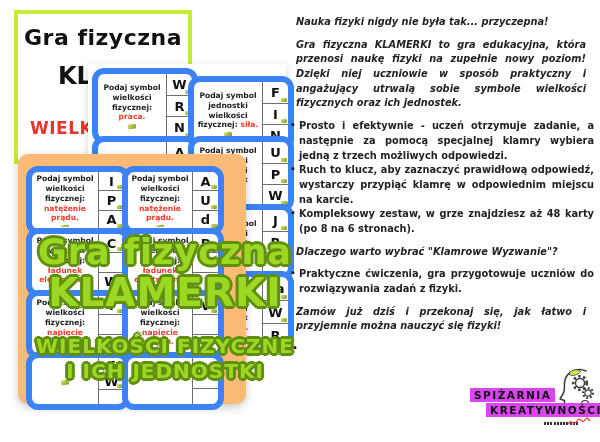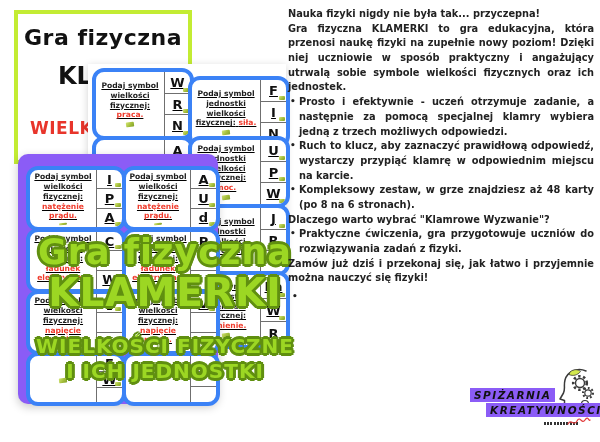--- a/index.html
+++ b/index.html
@@ -11,25 +11,25 @@
           border:4px solid #c3ec33;background:#fff;z-index:1;}
   .poster-title{margin-top:11px;text-align:center;font-size:22px;font-weight:800;
                 color:#121212;letter-spacing:0.5px;}
   .poster-title2{margin-top:12px;margin-left:40px;font-size:24px;font-weight:800;color:#121212;}
   .poster-sub{position:absolute;left:12px;top:104px;color:#e8352b;font-size:17px;
               font-weight:800;letter-spacing:0.5px;}
 
   
   .sheetA{position:absolute;left:88px;top:64px;width:198px;height:281px;background:#fff;
           box-shadow:0 2px 8px rgba(0,0,0,.18);z-index:2;}
-  .sheetB{position:absolute;left:18px;top:154px;width:200px;height:250px;background:#8b5cf6;
-          border-radius:10px;box-shadow:0 3px 10px rgba(0,0,0,.22);z-index:3;}
-
-  .card{position:absolute;background:#fff;border:4px solid #3b82f6;border-radius:12px;
-        display:flex;overflow:hidden;text-decoration:underline;}
+  .sheetB{position:absolute;left:18px;top:154px;width:200px;height:250px;background:#fdba74;
+          border-radius:10px;box-shadow:0 3px 10px rgba(0,0,0,.22);z-index:3;padding-left:28px;}
+
+  .card{position:absolute;background:#fff;border:6px solid #3b82f6;border-radius:12px;
+        display:flex;overflow:hidden;}
   .card .q{flex:1;display:flex;flex-direction:column;align-items:center;justify-content:center;
            padding:2px 3px;border-right:1px solid #6f6f6f;}
   .qtext{margin:0;font-size:7.6px;font-weight:700;line-height:1.3;text-align:center;color:#1c1c1c;}
   .term{color:#f03b2c;}
   .card .ans{width:25px;display:flex;flex-direction:column;}
   .card .cell{flex:1;position:relative;display:flex;align-items:center;justify-content:center;
               font-size:13px;font-weight:700;color:#111;border-bottom:1px solid #6f6f6f;}
   .card .cell:last-child{border-bottom:none;}
 
   .pin{display:inline-block;width:8px;height:5px;border-radius:1px;
@@ -44,32 +44,32 @@
                    2px 2px 0 #608f10,-2px 2px 0 #608f10,2px -2px 0 #608f10,-2px -2px 0 #608f10;}
   .bub.l1{font-size:35px;line-height:1.05;}
   .bub.l2{font-size:39px;line-height:1.0;margin-top:2px;}
   .bub.l3{font-size:20px;line-height:1.25;margin-top:22px;}
   .bub.l4{font-size:20px;line-height:1.25;}
   .bub.l5{font-size:20px;line-height:1.25;}
 
   
   .desc{position:absolute;left:288px;top:7px;width:306px;z-index:5;
         font-size:9.8px;font-weight:700;color:#222;line-height:1.5;text-align:justify;}
-  .desc p{margin:0;}
+  .desc p{margin:8px;font-style:italic;}
   .desc ul{margin:0;padding:0;list-style:none;}
   .desc li{position:relative;padding-left:11px;}
   .desc li::before{content:"•";position:absolute;left:2px;top:0;font-size:9px;}
   .outro{margin-top:14px;}
   .lone-bullet{margin-top:4px;margin-left:4px;font-size:9px;font-weight:700;}
 
   
   .logo{position:absolute;left:468px;top:368px;width:132px;height:72px;z-index:6;}
   .logo-line{position:absolute;left:2px;font-size:10.5px;font-weight:800;letter-spacing:1.5px;
              color:#111;}
-  .logo-hl{background:#8b5cf6;padding:1px 4px;display:inline-block;font-style:italic;}
+  .logo-hl{background:#d946ef;padding:1px 4px;display:inline-block;}
   .logo-l1{top:20px;}
   .logo-l2{top:35px;padding-left:16px;}
   .head-icon{position:absolute;right:2px;top:0;}
   .fine-print{position:absolute;left:76px;top:54px;width:34px;height:3px;
               background:repeating-linear-gradient(90deg,#333 0 2px,transparent 2px 3.2px);}
   .signature{position:absolute;left:98px;top:48px;}
 </style>
 </head>
 <body>
 

